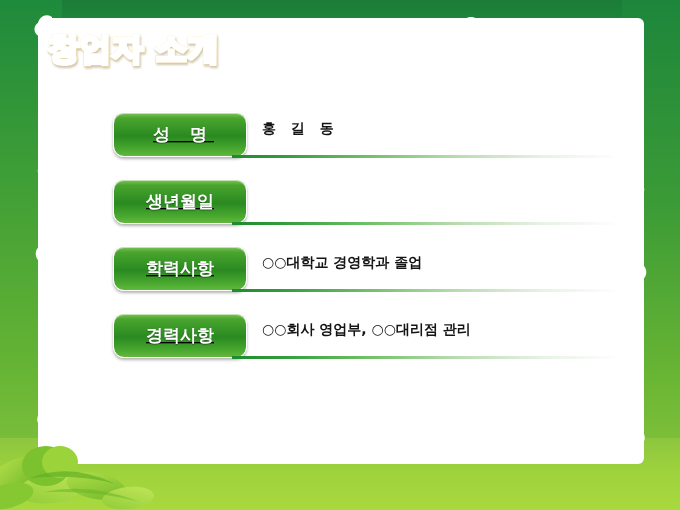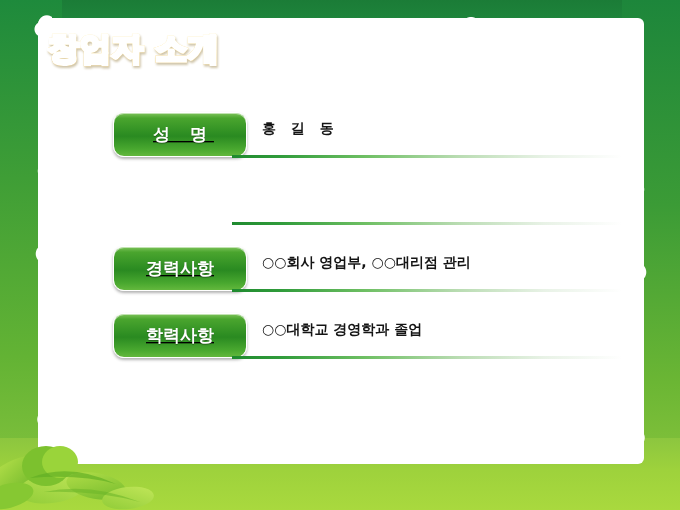--- a/index.html
+++ b/index.html
@@ -294,34 +294,37 @@
 
     <div class="row">
       <div class="label-btn spaced">
         <span class="label-text">성   명</span>
       </div>
       <div class="value spaced">홍 길 동</div>
       <div class="underline"></div>
     </div>
 
     <div class="row">
+      <div class="label-btn">
+        <span class="label-text">생년월일</span>
+      </div>
       <div class="underline"></div>
     </div>
 
+
+    <div class="row">
+      <div class="label-btn">
+        <span class="label-text">학력사항</span>
+      </div>
+      <div class="value">○○대학교 경영학과 졸업</div>
+      <div class="underline"></div>
+    </div>
 
     <div class="row">
       <div class="label-btn">
         <span class="label-text">경력사항</span>
       </div>
       <div class="value">○○회사 영업부, ○○대리점 관리</div>
       <div class="underline"></div>
     </div>
 
-    <div class="row">
-      <div class="label-btn">
-        <span class="label-text">학력사항</span>
-      </div>
-      <div class="value">○○대학교 경영학과 졸업</div>
-      <div class="underline"></div>
-    </div>
-
   </div>
 </div>
 
 </body></html>

